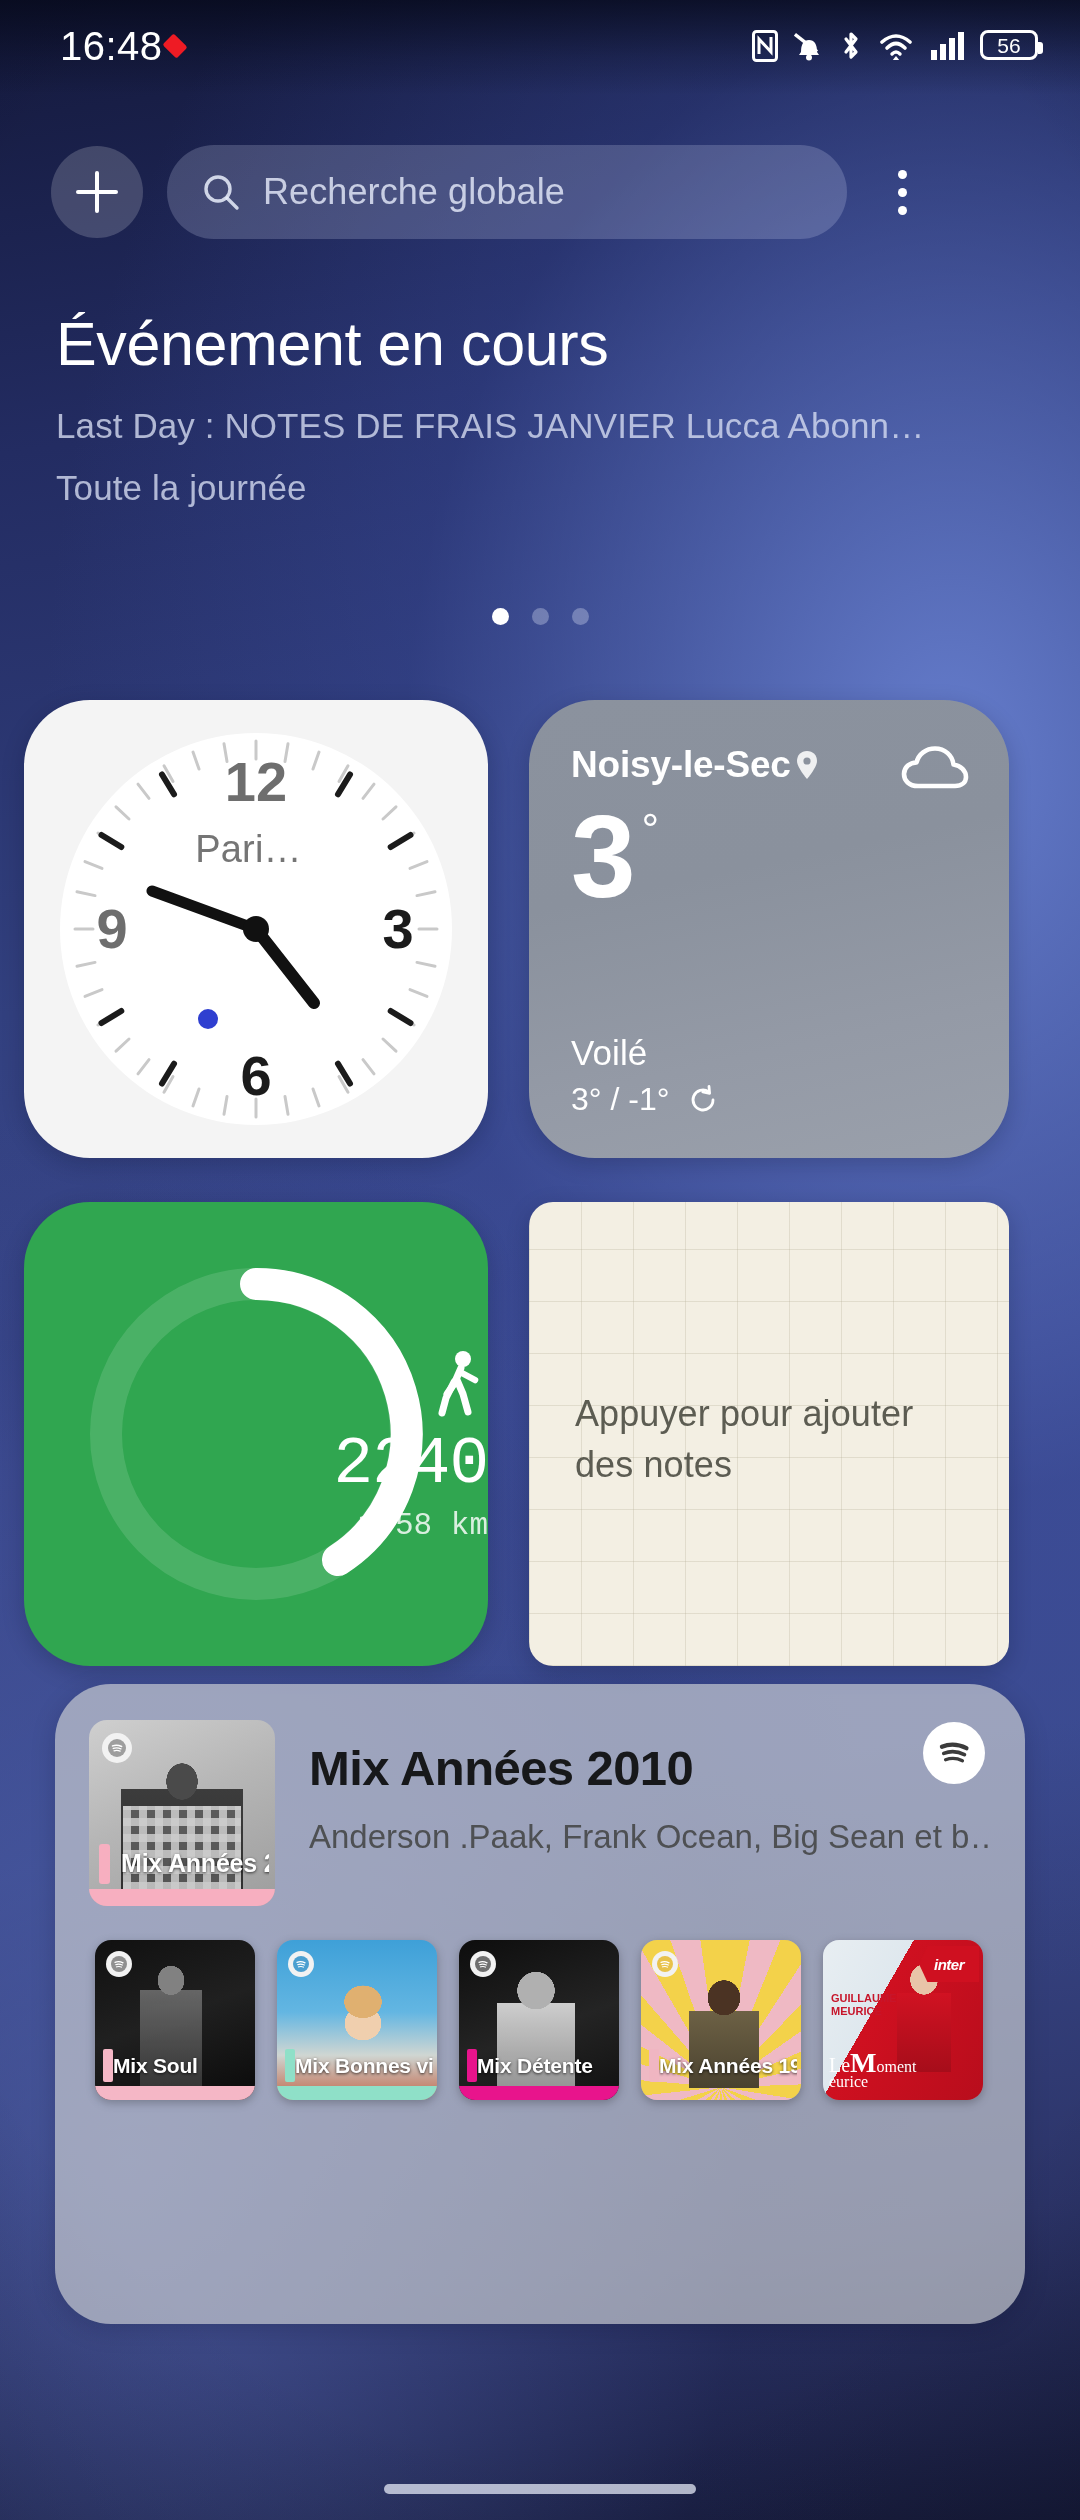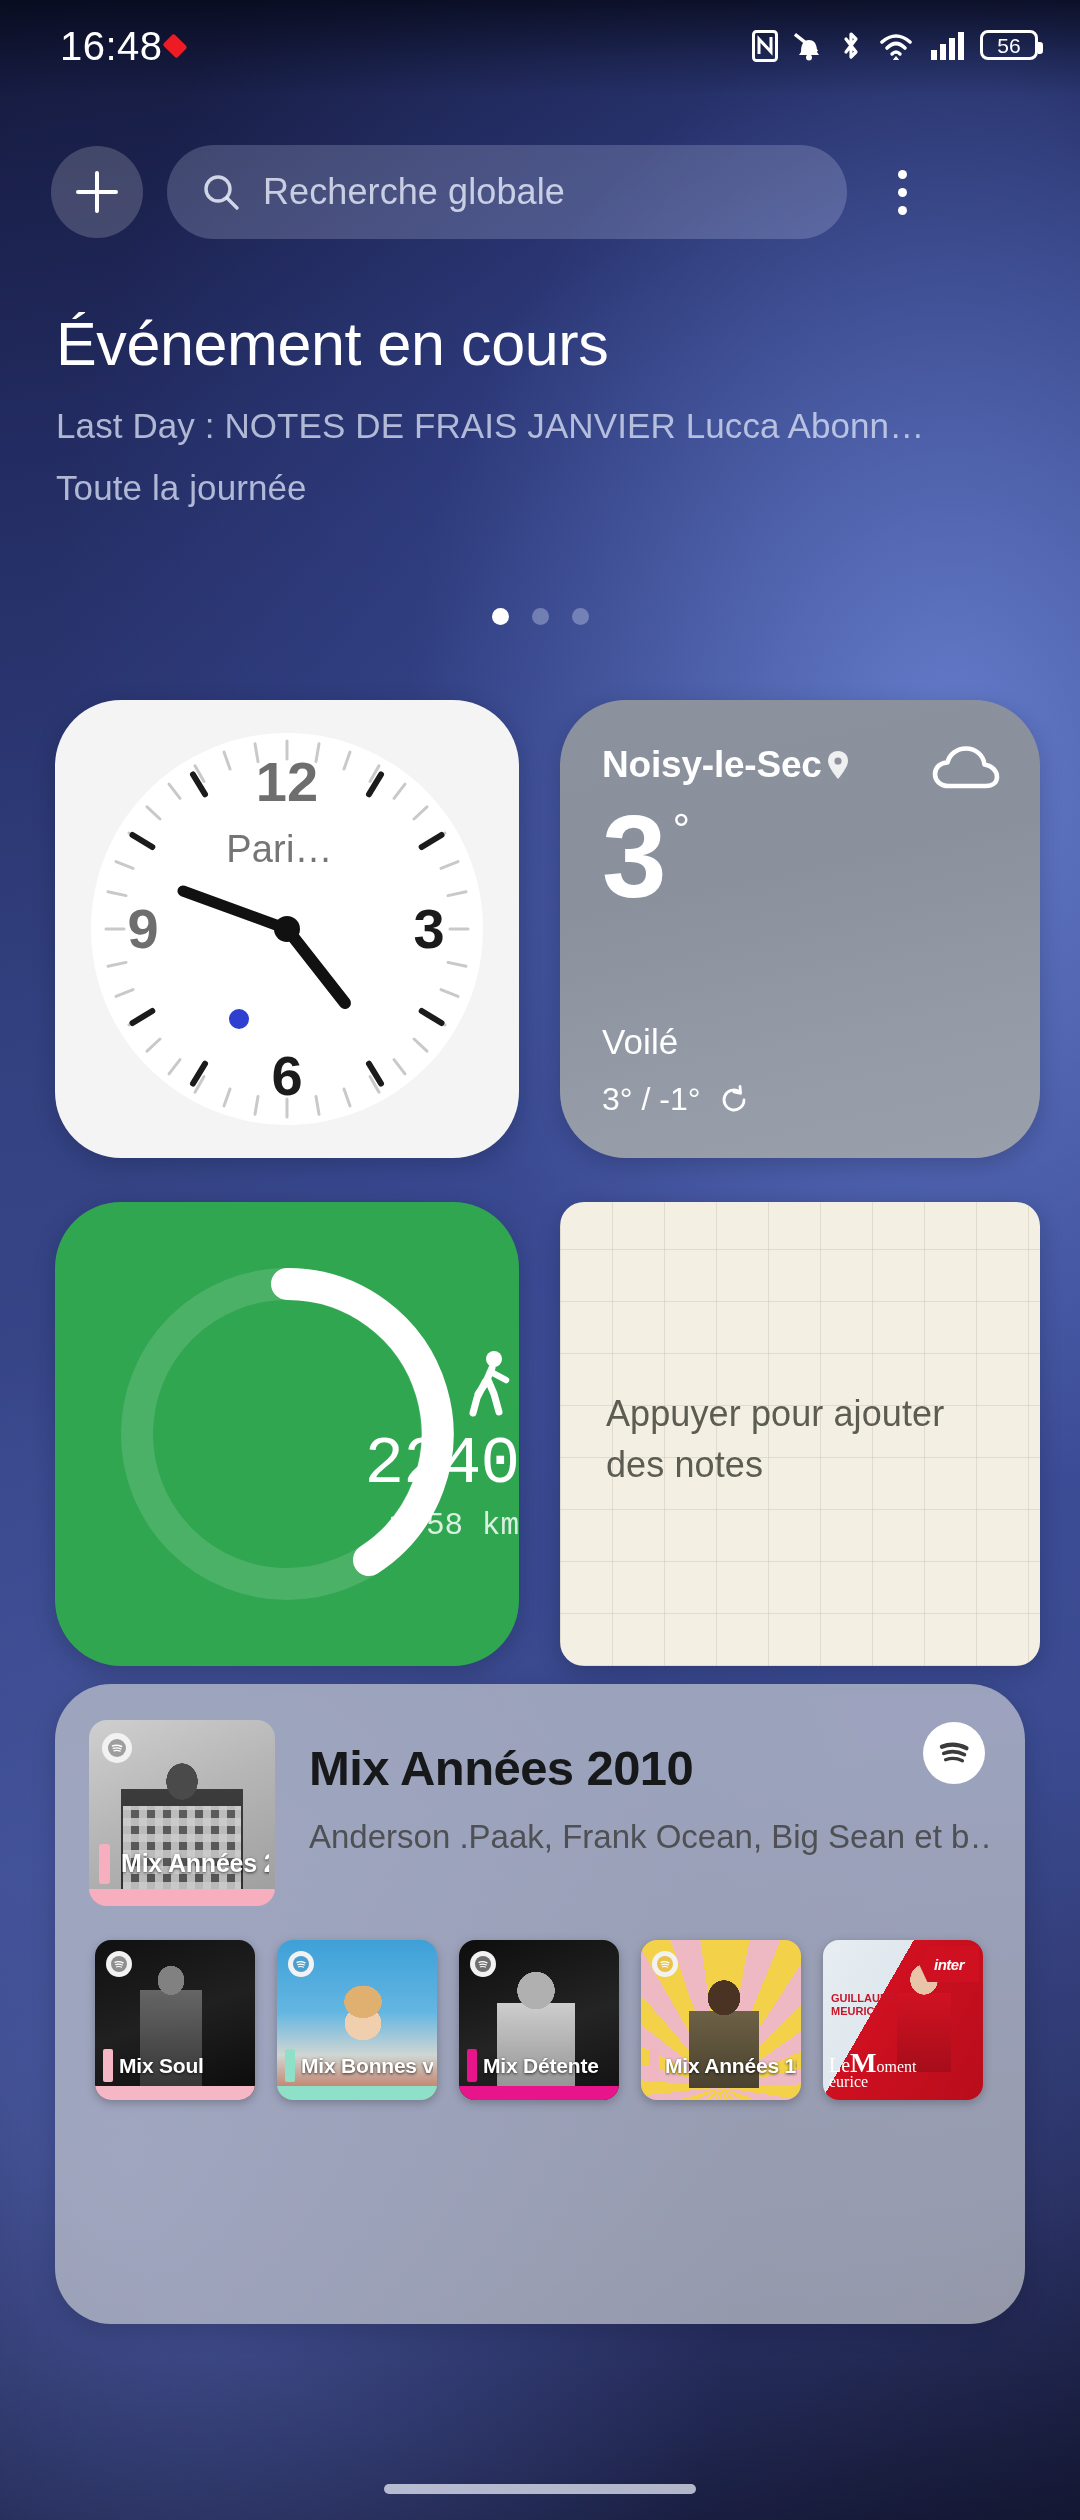--- a/index.html
+++ b/index.html
@@ -81,21 +81,21 @@
     white-space:nowrap; overflow:hidden; letter-spacing:0.1px;
   }
   .event-sub2 { color:rgba(216,223,244,0.78); font-size:35px; margin-top:22px; letter-spacing:0.1px;}
 
   .dots { position:absolute; top:608px; left:0; width:1080px; display:flex; justify-content:center; gap:23px; z-index:8;}
   .dots i { width:17px; height:17px; border-radius:50%; background:rgba(226,232,250,0.33); display:block;}
   .dots i.on { background:#fff; }
 
   
   .grid { position:absolute; top:700px; left:0; width:1080px; z-index:7;}
-  .row { display:flex; gap:41px; padding:0 55px; }
+  .row { display:flex; gap:41px; padding:0 24px; }
   .row + .row { margin-top:44px; }
 
   
   .w-clock {
     width:464px; height:458px; border-radius:66px; background:#f4f4f4;
     position:relative; overflow:hidden; flex:0 0 auto;
     box-shadow:0 6px 22px rgba(8,12,36,0.22);
   }
   .clockface { position:absolute; left:50%; top:50%; transform:translate(-50%,-50%); width:420px; height:420px;}
   .clock-city {
@@ -109,21 +109,21 @@
     background:linear-gradient(168deg,#8b929e 0%, #8a919d 38%, #949aa6 72%, #9aa0ab 100%);
     position:relative; overflow:hidden; padding:44px 40px 36px 42px;
     box-shadow:0 6px 22px rgba(8,12,36,0.22);
   }
   .wx-top { display:flex; align-items:flex-start; justify-content:space-between;}
   .wx-city { display:flex; align-items:center; gap:4px; color:#fff; font-size:37px; font-weight:700; letter-spacing:-0.2px;}
   .wx-temp { color:#fff; font-weight:700; font-size:116px; line-height:0.96; margin-top:10px; display:flex; align-items:flex-start;}
   .wx-temp sup { font-size:44px; font-weight:400; line-height:1; margin-top:6px; margin-left:6px;}
   .wx-bottom { position:absolute; left:42px; bottom:40px;}
   .wx-cond { color:#fff; font-size:35px; letter-spacing:0.1px;}
-  .wx-range { color:#fff; font-size:32px; margin-top:19px; display:flex; align-items:center; gap:17px;}
+  .wx-range { color:#fff; font-size:32px; margin-top:8px; display:flex; align-items:center; gap:17px;}
 
   
   .w-steps {
     width:464px; height:464px; border-radius:66px; background:#30a650;
     position:relative; overflow:hidden; flex:0 0 auto;
     box-shadow:0 6px 22px rgba(8,12,36,0.22);
   }
   .steps-center {
     position:absolute; left:0; right:0; top:148px; text-align:right; color:#fff;font-family:Liberation Mono, monospace;
   }
@@ -197,21 +197,21 @@
   .sp-logo-big {
     position:absolute; right:6px; top:2px; width:62px; height:62px; border-radius:50%;
     background:#fff; display:flex; align-items:center; justify-content:center;
   }
   .sp-list { display:flex; gap:22px; margin-top:34px; padding-left:6px;}
   .sp-tile {
     width:160px; height:160px; border-radius:16px; position:relative; overflow:hidden; flex:0 0 auto;
     box-shadow:0 3px 10px rgba(0,0,0,0.25);
   }
   .sp-tile .tiletitle {
-    position:absolute; left:24px; bottom:22px; right:4px; z-index:4;
+    position:absolute; left:18px; bottom:22px; right:4px; z-index:4;
     color:#fff; font-size:21px; font-weight:700; letter-spacing:-0.2px;
     text-shadow:0 1px 3px rgba(0,0,0,0.75); white-space:nowrap; overflow:hidden;
   }
   .sp-tile .accentbar { position:absolute; left:8px; bottom:18px; width:10px; height:33px; border-radius:2px; z-index:3;}
   .sp-tile .accentbase { position:absolute; left:0; right:0; bottom:0; height:14px; z-index:3;}
   .sp-tile .lg { position:absolute; left:11px; top:11px; width:26px; height:26px; border-radius:50%;
     background:#f2f2f2; display:flex; align-items:center; justify-content:center; z-index:5;}
 
   
   .art-soul { background:linear-gradient(160deg,#101010 0%,#202020 48%,#0a0a0a 100%); }

